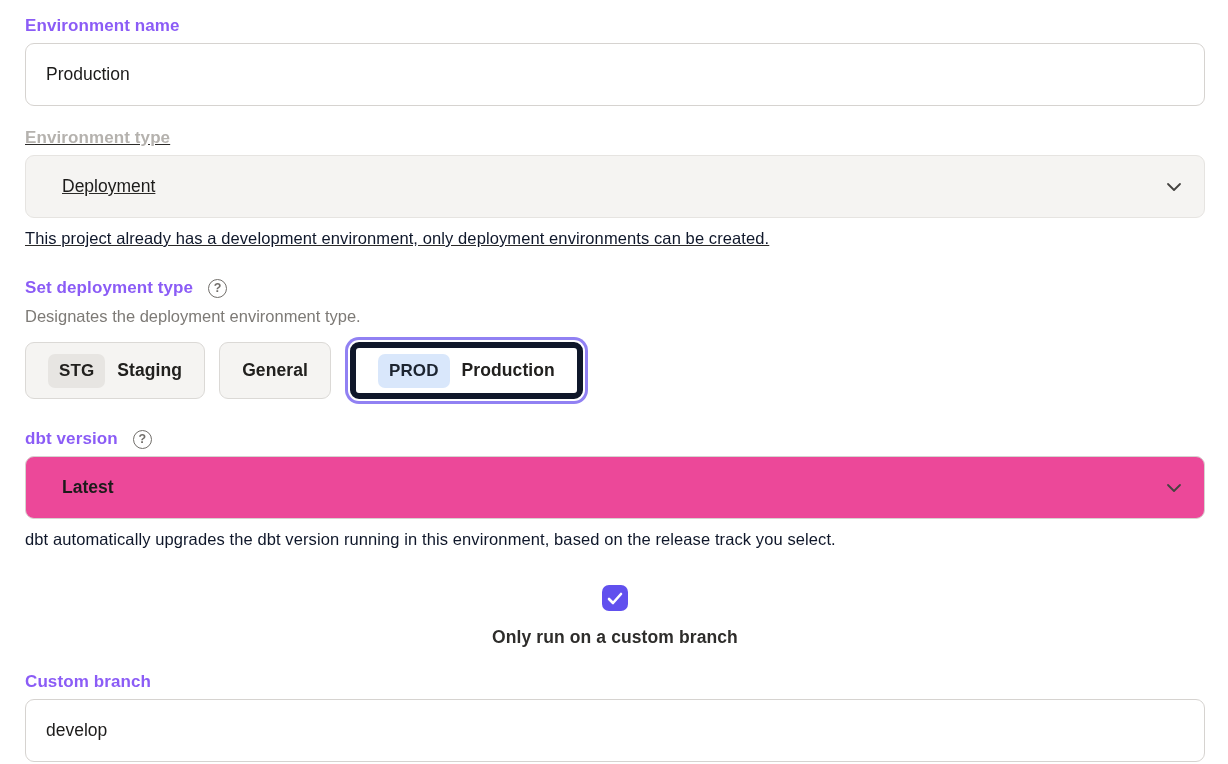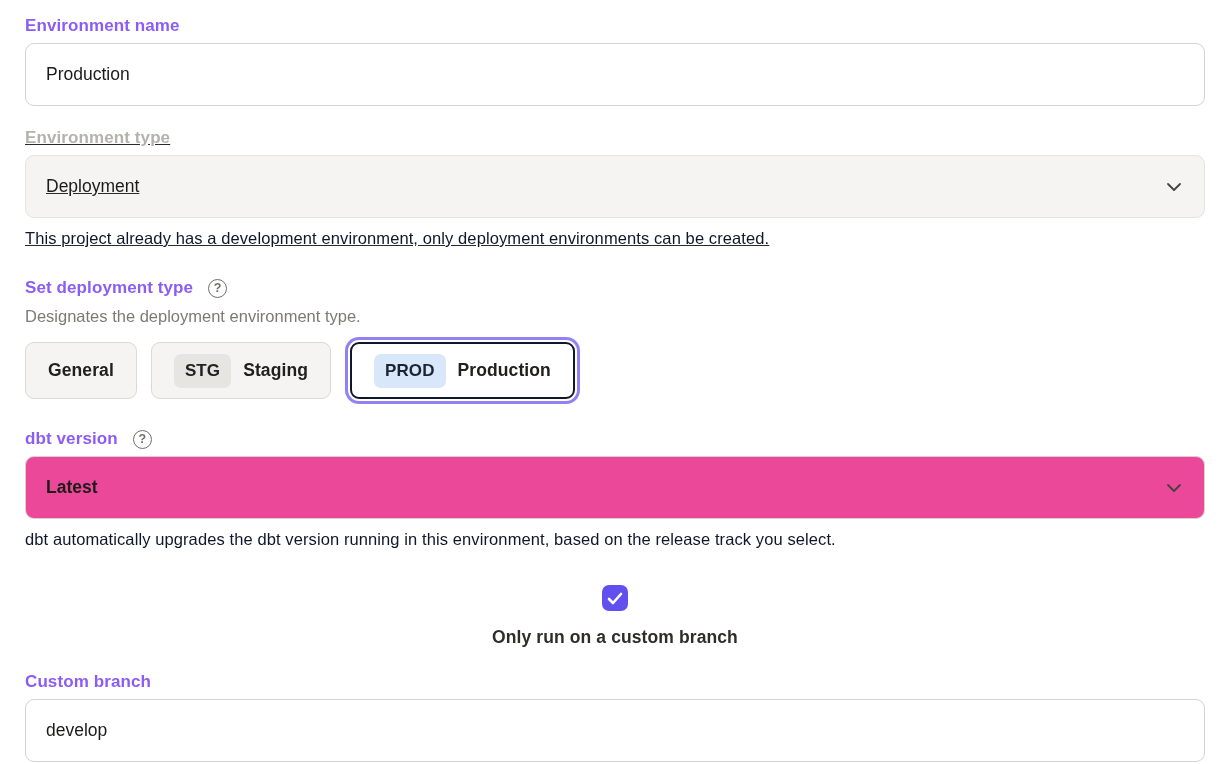--- a/index.html
+++ b/index.html
@@ -32,21 +32,21 @@
   }
   .select-box {
     width: 1180px;
     height: 63px;
     border: 1px solid #e6e4e1;
     border-radius: 9px;
     background: #f5f4f2;
     display: flex;
     align-items: center;
     justify-content: space-between;
-    padding: 0 22px 0 20px;
+    padding: 0 22px 0 36px;
     font-size: 17.5px;
     color: #1c1b1a;
     cursor: pointer;
   }
   .select-box.white { background: #ec4899; border-color: #d6d3d0; font-weight: bold; }
   .chevron svg { display: block; }
   .helper-text {
     font-size: 16.5px;
     color: #0f172a;
     margin-top: 11px;
@@ -103,21 +103,21 @@
     height: 34px;
     padding: 0 11px;
     border-radius: 7px;
     font-size: 17px;
     font-weight: 700;
   }
   .badge.gray { background: #e7e5e2; color: #21201e; }
   .badge.blue { background: #d9e7fb; color: #1c2430; }
   .type-btn.selected {
     background: #ffffff;
-    border: 2px solid #0f172a;
+    border: 6px solid #0f172a;
     box-shadow: 0 0 0 2px #ffffff, 0 0 0 5px #9181f3;
     margin: 0 5px;
   }
   .checkbox-row {
     display: flex;
     align-items: center;
     margin-top: 36px;
     gap: 16px;
     flex-direction: column;
   }
@@ -163,25 +163,25 @@
 </div>
 
 <div class="section-gap-md">
   <div class="heading-row">
     <div class="field-label">Set deployment type</div>
     <span class="help-icon">?</span>
   </div>
   <div class="subtext">Designates the deployment environment type.</div>
   <div class="btn-row">
     <button class="type-btn">
-      <span>General</span>
+      <span class="badge gray">STG</span>
+      <span>Staging</span>
     </button>
     <button class="type-btn">
-      <span class="badge gray">STG</span>
-      <span>Staging</span>
+      <span>General</span>
     </button>
     <button class="type-btn selected">
       <span class="badge blue">PROD</span>
       <span>Production</span>
     </button>
   </div>
 </div>
 
 <div class="section-gap-md">
   <div class="heading-row" style="margin-bottom:7px;">

